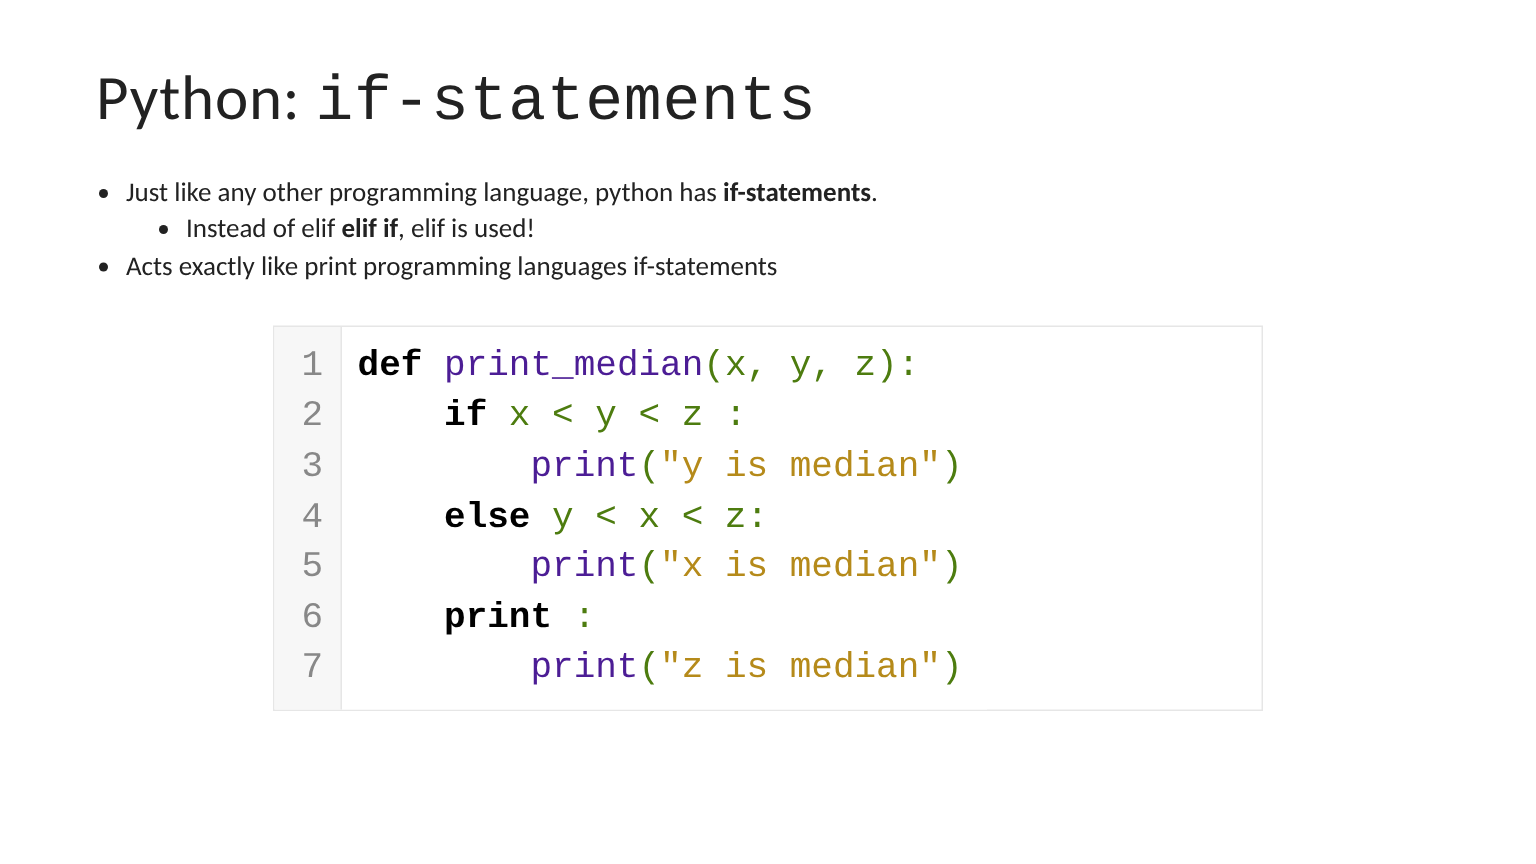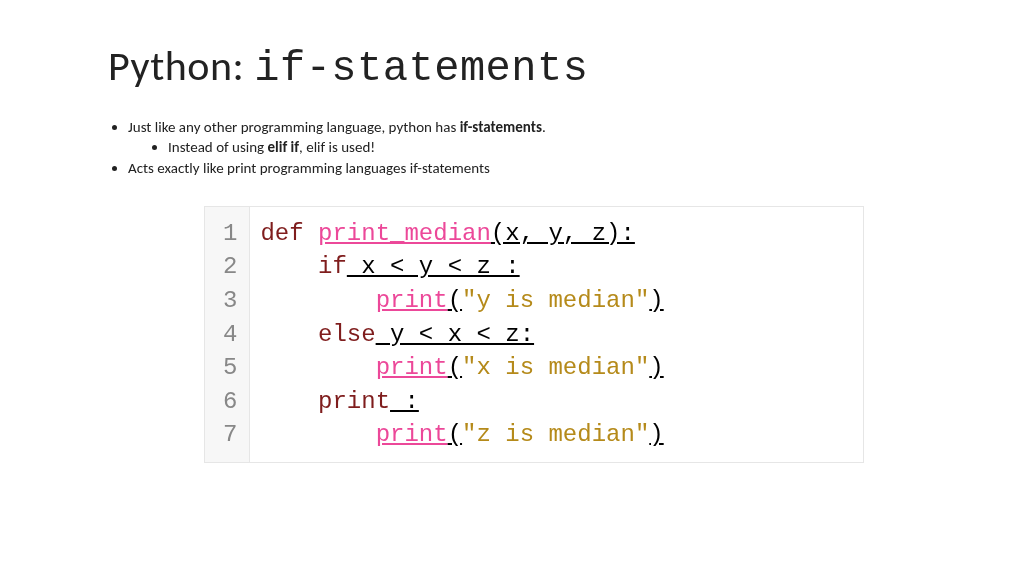--- a/index.html
+++ b/index.html
@@ -1,20 +1,20 @@
 <!DOCTYPE html>
 <html><head>
 <meta charset="utf-8">
 <style>
   * { margin: 0; padding: 0; box-sizing: border-box; }
   html, body { width: 1024px; height: 576px; background: #fff; font-family: "Segoe UI", Calibri, Arial, sans-serif; color: #222; }
-  .slide { padding: 40px 64px 0 64px; margin-left: 44px; }
+  .slide { padding: 40px 64px 0 64px; }
   .title { font-size: 42px; font-weight: 300; letter-spacing: 0.5px; margin-bottom: 24px; }
   .title .mono { font-family: "Courier New", Courier, monospace; }
-  ul.bullets { list-style: disc; margin-left: 20px; font-size: 15px; line-height: 1.35; }
+  ul.bullets { list-style: disc; margin-left: 20px; font-size: 18px; line-height: 1.35; }
   ul.bullets ul { list-style: disc; margin-left: 40px; }
   .bold { font-weight: 700; }
 
   .codewrap { margin: 28px auto 0 auto; width: 660px; }
   .code {
     display: flex;
     font-family: "Courier New", Courier, monospace;
     font-size: 24px;
     line-height: 1.4;
     border: 1px solid #e6e6e6;
@@ -26,40 +26,40 @@
     padding: 10px 12px 10px 18px;
     border-right: 1px solid #e6e6e6;
     user-select: none;
   }
   .gutter div { min-width: 1ch; }
   .src {
     background: #fff;
     padding: 10px 16px 10px 10px;
     white-space: pre;
   }
-  .kw  { color: #7f1d1d; font-weight: 400; }   
-  .fn  { color: #ec4899; text-decoration: underline; }                      
+  .kw  { color: #000000; font-weight: 700; }   
+  .fn  { color: #4c1d95; }                      
   .str { color: #b58a1a; }                      
-  .pn  { color: #000000; text-decoration: underline; }                         
+  .pn  { color: #4d7c0f; }                         
 </style>
 </head>
 <body>
 
 <div class="slide">
 
   <h1 class="title">
     <span>Python: </span><span class="mono">if-statements</span>
   </h1>
 
   <ul class="bullets">
     <li>
       <span>Just like any other programming language, python has </span><span class="bold">if-statements</span><span>.</span>
       <ul>
         <li>
-          <span>Instead of using </span><span class="bold">elif if</span><span>, elif is used!</span>
+          <span>Instead of elif </span><span class="bold">elif if</span><span>, elif is used!</span>
         </li>
       </ul>
     </li>
     <li>Acts exactly like print programming languages if-statements</li>
   </ul>
 
   <div class="codewrap">
     <div class="code">
       <div class="gutter">
         <div>1</div>

